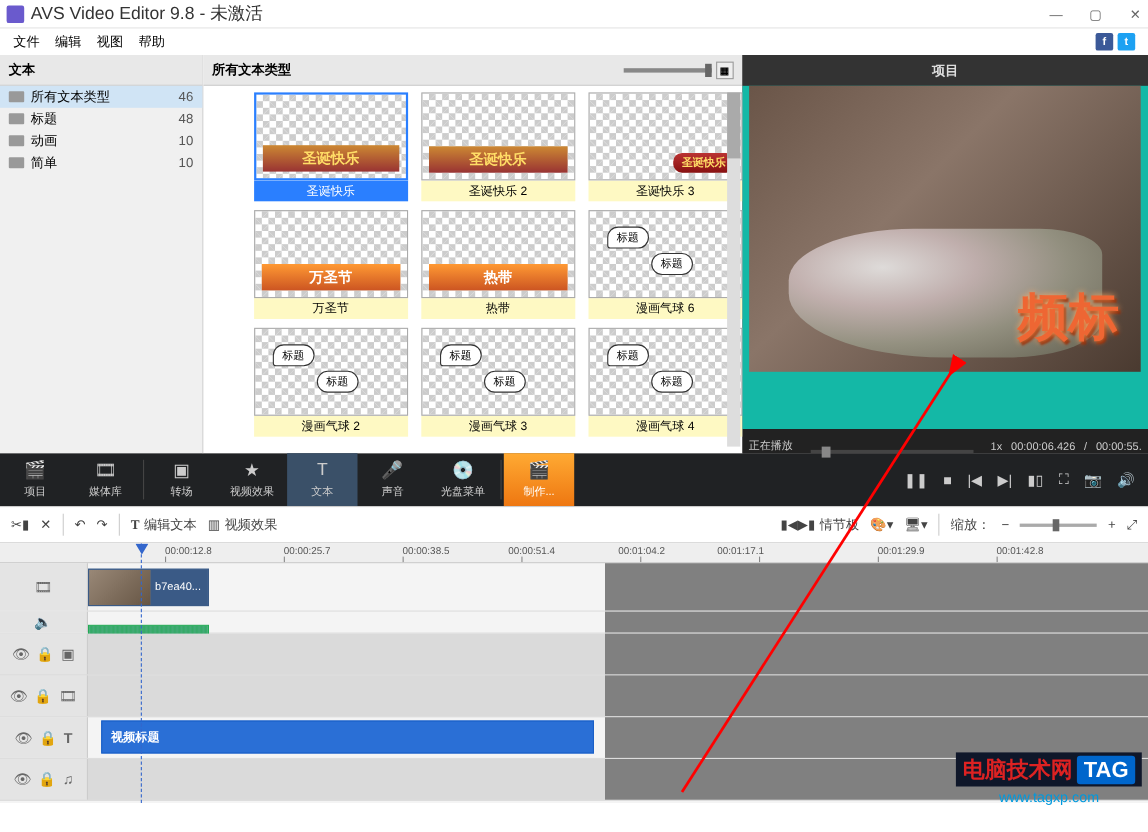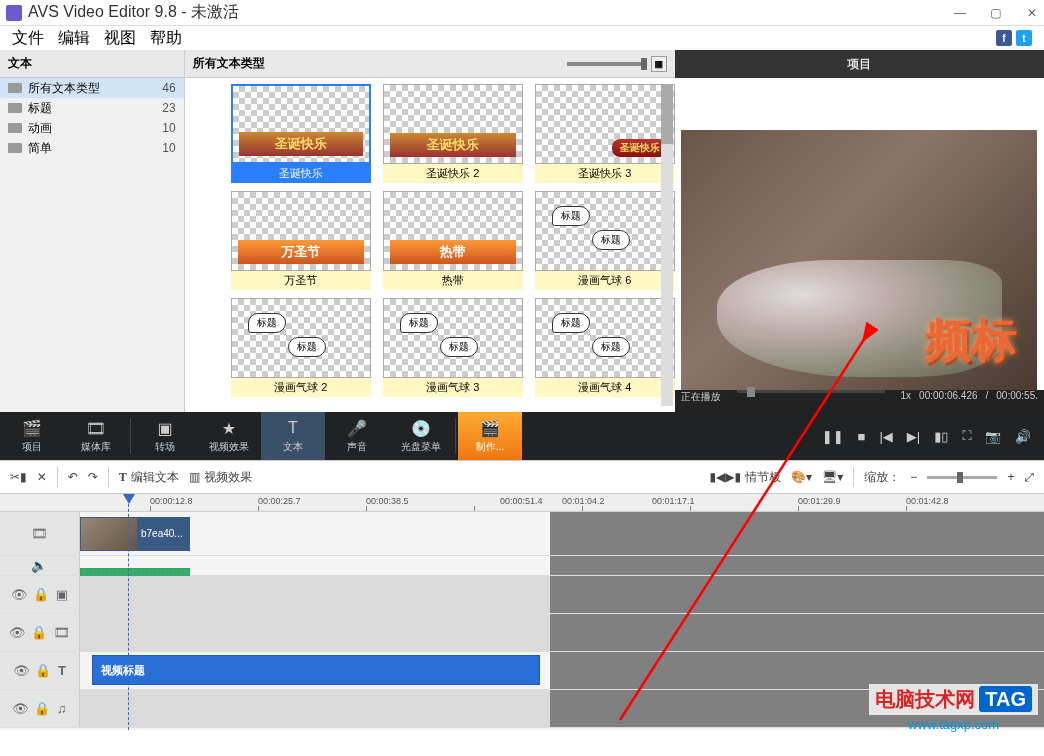--- a/index.html
+++ b/index.html
@@ -3,21 +3,21 @@
 <meta charset="utf-8">
 <style>
 * { margin: 0; padding: 0; box-sizing: border-box; font-family: "Microsoft YaHei", Arial, sans-serif; }
 body { width: 1044px; height: 756px; overflow: hidden; background: #fff; font-size: 12px; position: relative; }
 .titlebar { height: 26px; background: #fff; display: flex; align-items: center; padding: 0 6px; border-bottom: 1px solid #ddd; }
 .titlebar .app-icon { width: 16px; height: 16px; background: #6a5acd; margin-right: 6px; border-radius: 2px; }
 .titlebar .title { flex: 1; font-size: 16px; color: #333; }
 .titlebar .win-controls { display: flex; gap: 24px; }
 .titlebar .win-btn { width: 12px; height: 12px; display: flex; align-items: center; justify-content: center; cursor: pointer; color: #666; }
 .menubar { height: 24px; background: #fff; display: flex; align-items: center; padding: 0 6px; gap: 2px; }
-.menubar .menu-item { padding: 2px 6px; cursor: pointer; font-size: 16px; }
+.menubar .menu-item { padding: 2px 6px; cursor: pointer; font-size: 12px; }
 .menubar .social { margin-left: auto; display: flex; gap: 4px; padding-right: 6px; }
 .menubar .social span { width: 16px; height: 16px; display: inline-flex; align-items: center; justify-content: center; color: #fff; font-size: 10px; font-weight: bold; border-radius: 2px; }
 .fb { background: #3b5998; }
 .tw { background: #1da1f2; }
 .upper { height: 362px; display: flex; background: #e8e8e8; }
 .sidebar { width: 188px; background: #f0f0f0; border-right: 1px solid #ccc; }
 .sidebar-header { height: 28px; display: flex; align-items: center; padding: 0 8px; font-weight: bold; background: #e8e8e8; border-bottom: 1px solid #ccc; }
 .sidebar-item { height: 20px; display: flex; align-items: center; padding: 0 8px; cursor: pointer; }
 .sidebar-item.selected { background: #d0e4f5; }
 .sidebar-item .folder-icon { width: 14px; height: 10px; background: #999; margin-right: 6px; border-radius: 1px; }
@@ -43,25 +43,25 @@
 .banner { position: absolute; bottom: 6px; left: 6px; right: 6px; height: 24px; display: flex; align-items: center; justify-content: center; font-weight: bold; font-size: 13px; }
 .banner.red { background: linear-gradient(to bottom,#c83,#933); color: #fd6; }
 .banner.redribbon { background: linear-gradient(to bottom,#b33,#811); color: #fd6; height: 18px; font-size: 10px; width: 56px; left: auto; right: 6px; border-radius: 8px; }
 .banner.orange { background: linear-gradient(to bottom,#f93,#c52); color: #fff; }
 .bubble { position: absolute; background: #fff; border: 1.5px solid #333; border-radius: 10px; padding: 2px 8px; font-size: 10px; }
 .bubble.cloud { border-radius: 14px 14px 14px 4px; }
 .scrollbar { position: absolute; right: 2px; top: 6px; bottom: 6px; width: 12px; background: #ddd; }
 .scrollbar-thumb { position: absolute; top: 0; left: 0; right: 0; height: 60px; background: #aaa; }
 .preview-pane { width: 376px; background: #2a2a2a; display: flex; flex-direction: column; }
 .preview-header { height: 28px; display: flex; align-items: center; justify-content: center; color: #ddd; font-weight: bold; background: #333; }
-.preview-body { flex: 1; position: relative; background: #ffffff; display: flex; align-items: flex-end; justify-content: center; }
+.preview-body { flex: 1; position: relative; background: #14b8a6; display: flex; align-items: flex-start; justify-content: center; }
 .preview-img { width: 356px; height: 260px; background: linear-gradient(135deg,#6a5548 0%,#8a7568 40%,#4a3a30 100%); position: relative; overflow: hidden; }
 .preview-cat { position: absolute; top: 50%; left: 10%; width: 80%; height: 45%; background: radial-gradient(ellipse at 30% 30%, #eee 0%, #cbb 30%, #998 60%, #665 100%); border-radius: 40% 20% 30% 50%; opacity: 0.85; }
 .preview-text { position: absolute; bottom: 18px; right: 20px; font-size: 46px; font-weight: bold; color: #e63; text-shadow: 0 0 6px #fa6, 2px 2px 2px #820; font-family: "STKaiti","KaiTi",serif; }
-.preview-statusbar { height: 22px; background: #222; display: flex; align-items: flex-start; color: #ccc; font-size: 10px; padding: 0 6px; gap: 8px; }
+.preview-statusbar { height: 22px; background: #222; display: flex; align-items: flex-end; color: #ccc; font-size: 10px; padding: 0 6px; gap: 8px; }
 .preview-statusbar .status-slider { flex: 1; height: 3px; background: #444; position: relative; margin: 0 8px; }
 .preview-statusbar .status-slider .sthumb { position: absolute; left: 10px; top: -3px; width: 8px; height: 10px; background: #888; }
 .main-toolbar { height: 48px; background: #202224; display: flex; align-items: center; }
 .tool-btn { width: 64px; height: 48px; display: flex; flex-direction: column; align-items: center; justify-content: center; gap: 2px; color: #ccc; font-size: 10px; cursor: pointer; }
 .tool-btn.active { background: #3a5068; }
 .tool-btn.orange { background: linear-gradient(to bottom,#fa3,#e71); color: #fff; }
 .tool-btn .ticon { width: 22px; height: 20px; display: flex; align-items: center; justify-content: center; font-size: 16px; }
 .tool-sep { width: 1px; height: 36px; background: #444; margin: 0 2px; }
 .playback-controls { margin-left: auto; display: flex; align-items: center; gap: 14px; padding-right: 12px; color: #ccc; }
 .playback-controls .pc-btn { cursor: pointer; font-size: 13px; }
@@ -81,21 +81,21 @@
 .track-row.dark { background: #dadada; }
 .track-head { width: 80px; height: 100%; background: #e4e4e4; border-right: 1px solid #ccc; display: flex; align-items: center; justify-content: center; gap: 6px; }
 .track-head .th-icon { font-size: 13px; color: #666; cursor: pointer; }
 .overflow-dark { position: absolute; top: 0; left: 550px; right: 0; bottom: 0; background: #808080; }
 .clip-video { position: absolute; left: 80px; height: 34px; width: 110px; background: #5a7ba6; border: 1px solid #3a5a86; display: flex; align-items: center; overflow: hidden; text-align: right; }
 .clip-video .cv-thumb { width: 56px; height: 100%; background: linear-gradient(135deg,#987,#654); }
 .clip-video .cv-label { flex: 1; background: #3a5a86; color: #fff; font-size: 10px; padding: 2px 4px; height: 100%; display: flex; align-items: center; overflow: hidden; white-space: nowrap; }
 .clip-audio { position: absolute; left: 80px; height: 12px; width: 110px; background: repeating-linear-gradient(90deg,#4a7,#3a6 2px,#4a7 4px); border: 1px solid #2a5; top: 12px; }
 .clip-text { position: absolute; left: 92px; top: 3px; height: 30px; width: 448px; background: #2a6fd6; color: #fff; display: flex; align-items: center; padding: 0 8px; font-size: 11px; font-weight: bold; border: 1px solid #1a5fc6; }
 .watermark { position: absolute; right: 6px; bottom: 24px; text-align: center; z-index: 20; }
-.watermark .wm1 { background: #e5e5e5; padding: 2px 6px; }
+.watermark .wm1 { background: #0f172a; padding: 2px 6px; }
 .watermark .wm1 .red { color: #d22; font-size: 20px; font-weight: bold; }
 .watermark .wm1 .tag { background: #06c; color: #fff; font-size: 20px; font-weight: bold; padding: 2px 6px; margin-left: 4px; border-radius: 3px; }
 .watermark .wm2 { color: #09d; font-size: 13px; margin-top: 2px; }
 svg.arrow { position: absolute; }
 </style>
 </head>
 <body>
 
 <div class="titlebar">
   <div class="app-icon"></div>
@@ -124,21 +124,21 @@
     <div class="sidebar-header">文本</div>
     <div id="sidebar-items">
         <div class="sidebar-item selected">
           <span class="folder-icon"></span>
           <span class="label">所有文本类型</span>
           <span class="count">46</span>
         </div>
         <div class="sidebar-item">
           <span class="folder-icon"></span>
           <span class="label">标题</span>
-          <span class="count">23</span>
+          <span class="count">48</span>
         </div>
         <div class="sidebar-item">
           <span class="folder-icon"></span>
           <span class="label">动画</span>
           <span class="count">10</span>
         </div>
         <div class="sidebar-item">
           <span class="folder-icon"></span>
           <span class="label">简单</span>
           <span class="count">10</span>
@@ -319,21 +319,21 @@
 </div>
 
 <div class="timeline">
   <div class="ruler" id="ruler">
       <div class="ruler-mark" style="left: 150px;">00:00:12.8</div>
       <div class="ruler-tick" style="left: 150px;"></div>
       <div class="ruler-mark" style="left: 258px;">00:00:25.7</div>
       <div class="ruler-tick" style="left: 258px;"></div>
       <div class="ruler-mark" style="left: 366px;">00:00:38.5</div>
       <div class="ruler-tick" style="left: 366px;"></div>
-      <div class="ruler-mark" style="left: 500px;">00:00:51.4</div>
+      <div class="ruler-mark" style="left: 462px;">00:00:51.4</div>
       <div class="ruler-tick" style="left: 474px;"></div>
       <div class="ruler-mark" style="left: 562px;">00:01:04.2</div>
       <div class="ruler-tick" style="left: 582px;"></div>
       <div class="ruler-mark" style="left: 652px;">00:01:17.1</div>
       <div class="ruler-tick" style="left: 690px;"></div>
       <div class="ruler-mark" style="left: 798px;">00:01:29.9</div>
       <div class="ruler-tick" style="left: 798px;"></div>
       <div class="ruler-mark" style="left: 906px;">00:01:42.8</div>
       <div class="ruler-tick" style="left: 906px;"></div>
     </div>

